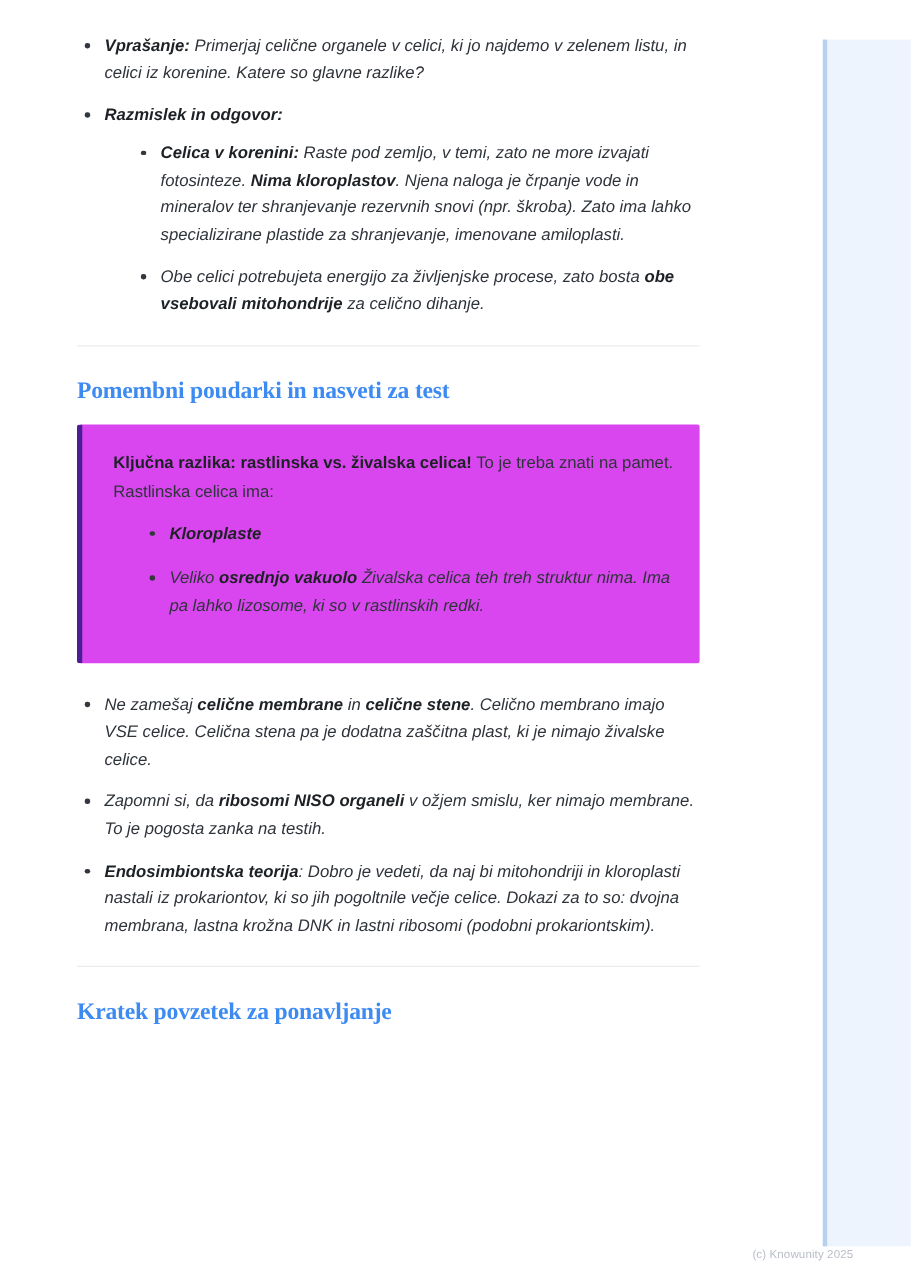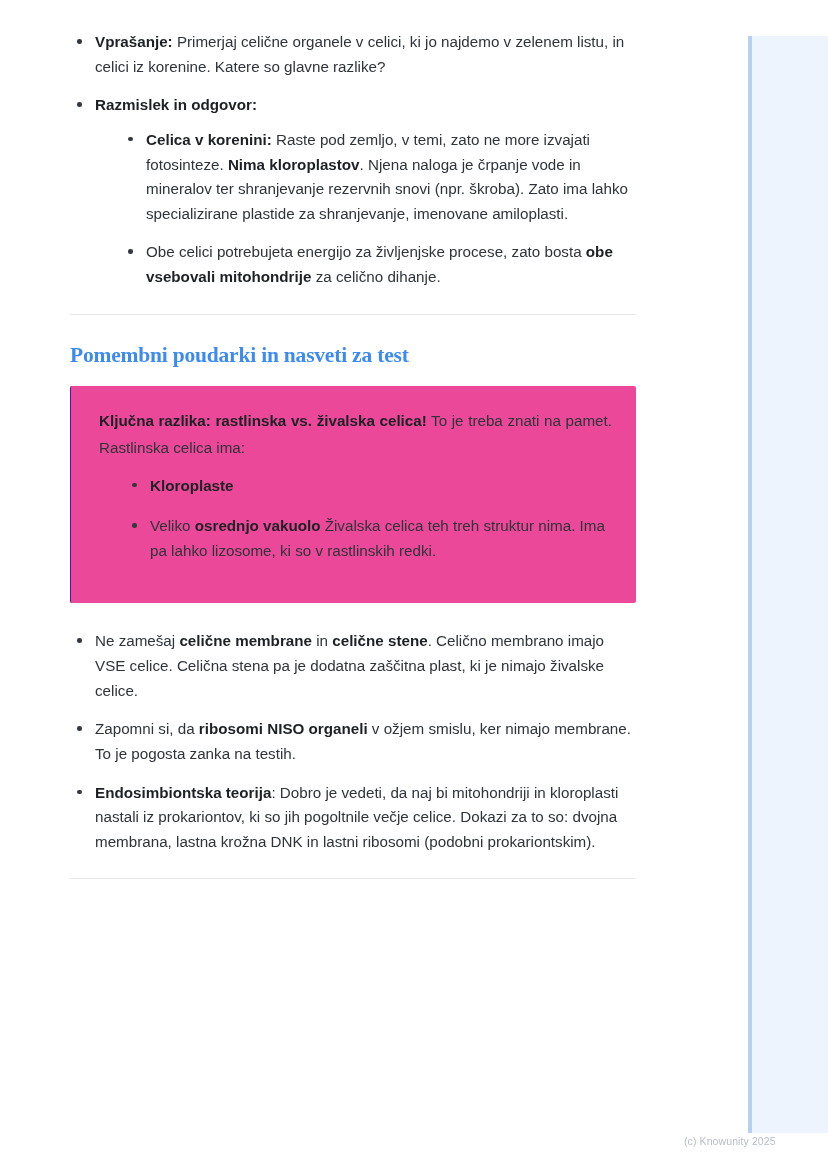--- a/index.html
+++ b/index.html
@@ -55,20 +55,21 @@
     border: 0;
     border-top: 1px solid #e7e9ec;
     margin: 24px 0 28px 0;
     width: 566px;
   }
 
   ul {
     list-style: none;
     margin: 0;
     padding: 0;
+    font-style: italic;
   }
   ul.lvl1 { margin: 0; }
   ul.lvl2 { margin: 10px 0 0 26px; }
 
   li.item {
     position: relative;
     padding-left: 25px;
     margin-bottom: 14px;
     font-size: 15.2px;
     line-height: 1.62;
@@ -85,22 +86,22 @@
     height: 4.5px;
     border-radius: 50%;
     background: #33383f;
   }
 
   li.item b, .callout b { font-weight: bold; color: #1d2125; }
 
   
   .callout {
     position: relative;
-    background: #ec4899;
-    border-left: 1px solid #4c1d95;
+    background: #d946ef;
+    border-left: 5px solid #4c1d95;
     border-radius: 2px;
     padding: 22px 24px 24px 28px;
     width: 566px;
     box-sizing: border-box;
     margin: 0 0 26px 0;
   }
   .callout p.lead {
     margin: 0;
     font-size: 15.2px;
     line-height: 1.75;
@@ -178,19 +179,20 @@
     <li class="item">
       <span>Zapomni si, da </span><b>ribosomi NISO organeli</b><span> v ožjem smislu, ker nimajo membrane. To je pogosta zanka na testih.</span>
     </li>
     <li class="item">
       <b>Endosimbiontska teorija</b><span>: Dobro je vedeti, da naj bi mitohondriji in kloroplasti nastali iz prokariontov, ki so jih pogoltnile večje celice. Dokazi za to so: dvojna membrana, lastna krožna DNK in lastni ribosomi (podobni prokariontskim).</span>
     </li>
   </ul>
 
   <hr class="rule">
 
+  <h2 class="section-heading">Kratek povzetek za ponavljanje</h2>
 
   <ul class="lvl1">
   </ul>
 
 </div>
 
 <div id="watermark">(c) Knowunity 2025</div>
 
 </body></html>

